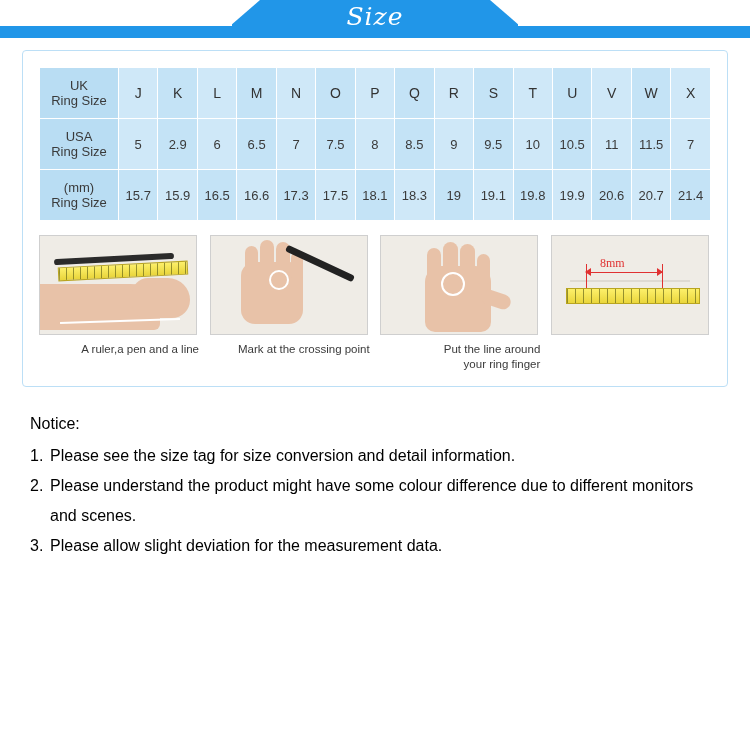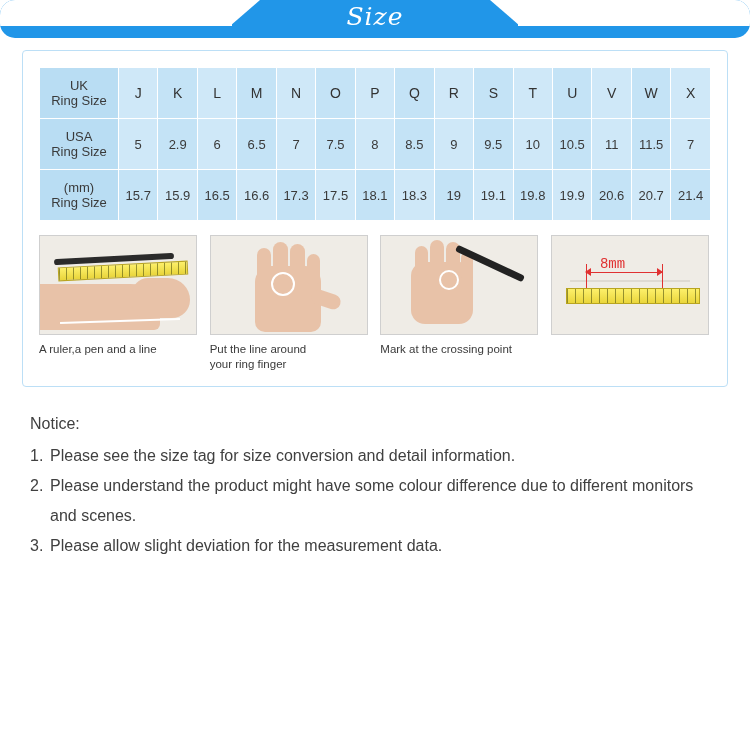--- a/index.html
+++ b/index.html
@@ -14,21 +14,20 @@
     color: #333;
     overflow: hidden;
   }
 
   
   .banner {
     position: relative;
     width: 750px;
     height: 38px;
     overflow: hidden;
-    border-radius: 15px;
   }
   .banner-bg {
     position: absolute;
     inset: 0;
     background: #2196e8;
   }
   .banner-left-notch, .banner-right-notch {
     position: absolute;
     top: 0;
     width: 0;
@@ -119,21 +118,21 @@
     width: 158px;
     height: 100px;
     border: 1px solid #cfcfcf;
     box-sizing: border-box;
     position: relative;
     overflow: hidden;
     background: #f2efe9;
   }
   .step-cap {
     margin-top: 7px;
-    text-align: left;
+    text-align: right;
     font-size: 11.5px;
     color: #3a3a3a;
     line-height: 15px;
   }
 
   
   .skin {
     position: absolute;
     background: #e8c2a8;
   }
@@ -241,23 +240,23 @@
     opacity: .7;
   }
   .s4-line {
     position: absolute;
     left: 18px; top: 44px; width: 120px; height: 2px;
     background: #dedad2;
   }
   .s4-measure-label {
     position: absolute;
     left: 48px; top: 20px;
-    font-size: 14px;
+    font-size: 12px;
     color: #e03131;
-    font-family: Liberation Mono, monospace;
+    font-family: Liberation Serif, serif;
   }
   .s4-arrow {
     position: absolute;
     left: 34px; top: 36px; width: 76px; height: 1px;
     background: #e03131;
   }
   .s4-arrow:before, .s4-arrow:after {
     content: "";
     position: absolute;
     top: -4px;
@@ -272,21 +271,21 @@
     top: 28px; width: 1px; height: 24px;
     background: #e03131;
   }
   .s4-tick-l { left: 34px; }
   .s4-tick-r { left: 110px; }
 
   
   .notice {
     margin: 22px 30px 0 30px;
     font-size: 16px;
-    color: #404040;
+    color: #000000;
     line-height: 30px;
   }
   .notice-title {
     font-size: 16px;
     margin-bottom: 2px;
   }
   .notice-list {
     margin: 0;
     padding: 0;
     list-style: none;
@@ -400,46 +399,46 @@
           <div class="s1-ruler-ticks"></div>
         </div>
         <div class="s1-line"></div>
       </div>
       <div class="step-cap">A ruler,a pen and a line</div>
     </div>
 
     <div class="step">
       <div class="step-img">
         <div class="wall"></div>
+        <div class="skin s3-palm"></div>
+        <div class="finger s3-f1"></div>
+        <div class="finger s3-f2"></div>
+        <div class="finger s3-f3"></div>
+        <div class="finger s3-f4"></div>
+        <div class="s3-mark"></div>
+        <div class="s3-pen"></div>
+      </div>
+      <div class="step-cap">Mark at the crossing point</div>
+    </div>
+
+    <div class="step">
+      <div class="step-img">
+        <div class="wall"></div>
         <div class="skin s2-palm"></div>
         <div class="finger s2-f1"></div>
         <div class="finger s2-f2"></div>
         <div class="finger s2-f3"></div>
         <div class="finger s2-f4"></div>
         <div class="skin s2-thumb"></div>
         <div class="s2-string"></div>
       </div>
       <div class="step-cap">
         <span>Put the line around</span><br>
         <span>your ring finger</span>
       </div>
-    </div>
-
-    <div class="step">
-      <div class="step-img">
-        <div class="wall"></div>
-        <div class="skin s3-palm"></div>
-        <div class="finger s3-f1"></div>
-        <div class="finger s3-f2"></div>
-        <div class="finger s3-f3"></div>
-        <div class="finger s3-f4"></div>
-        <div class="s3-mark"></div>
-        <div class="s3-pen"></div>
-      </div>
-      <div class="step-cap">Mark at the crossing point</div>
     </div>
 
     <div class="step">
       <div class="step-img">
         <div class="wall"></div>
         <div class="s4-line"></div>
         <div class="s4-ruler">
           <div class="s4-ruler-ticks"></div>
         </div>
         <div class="s4-tick-l"></div>

